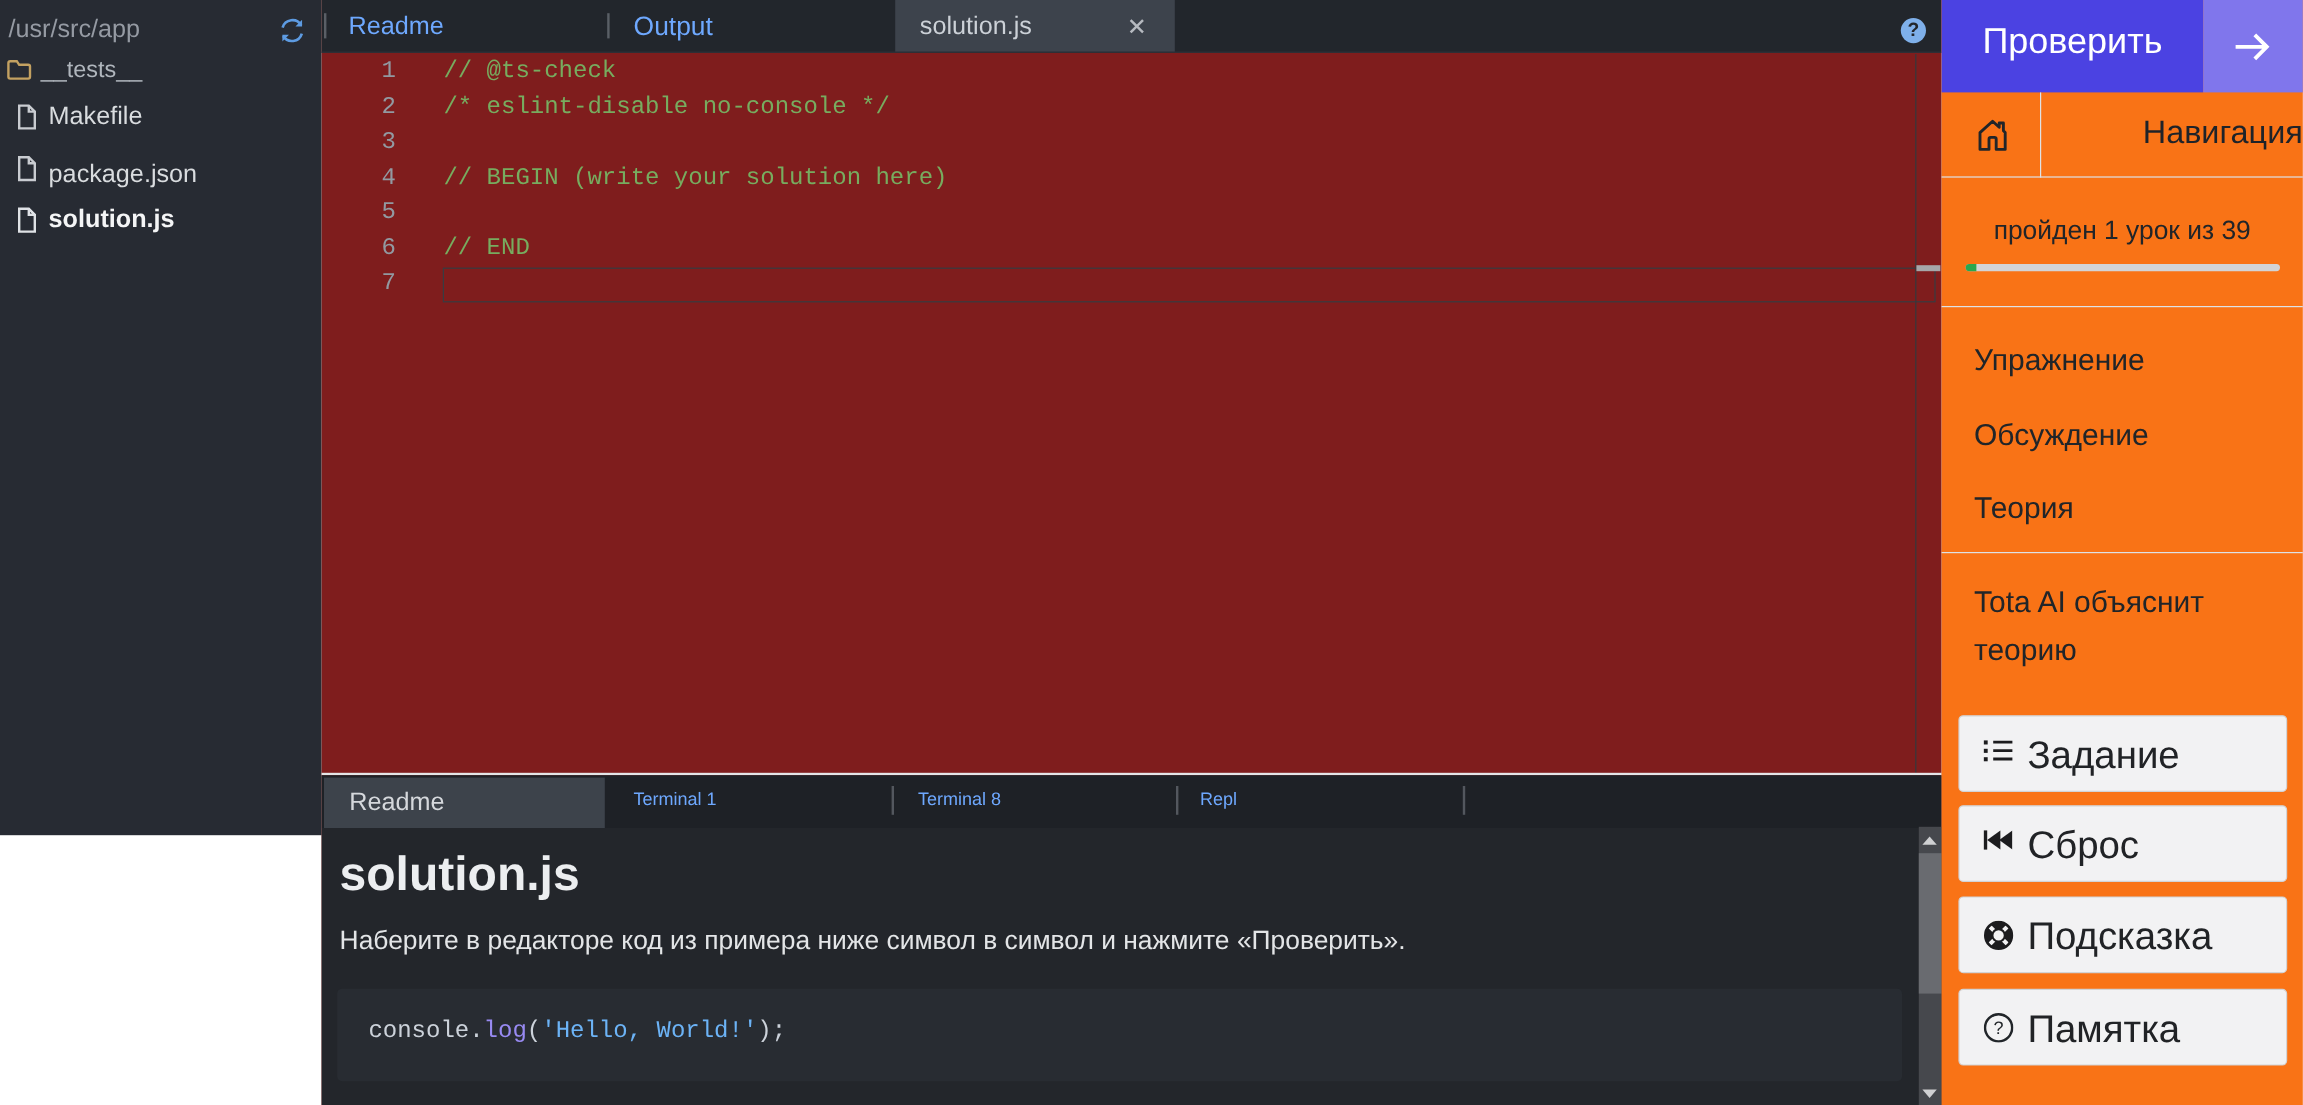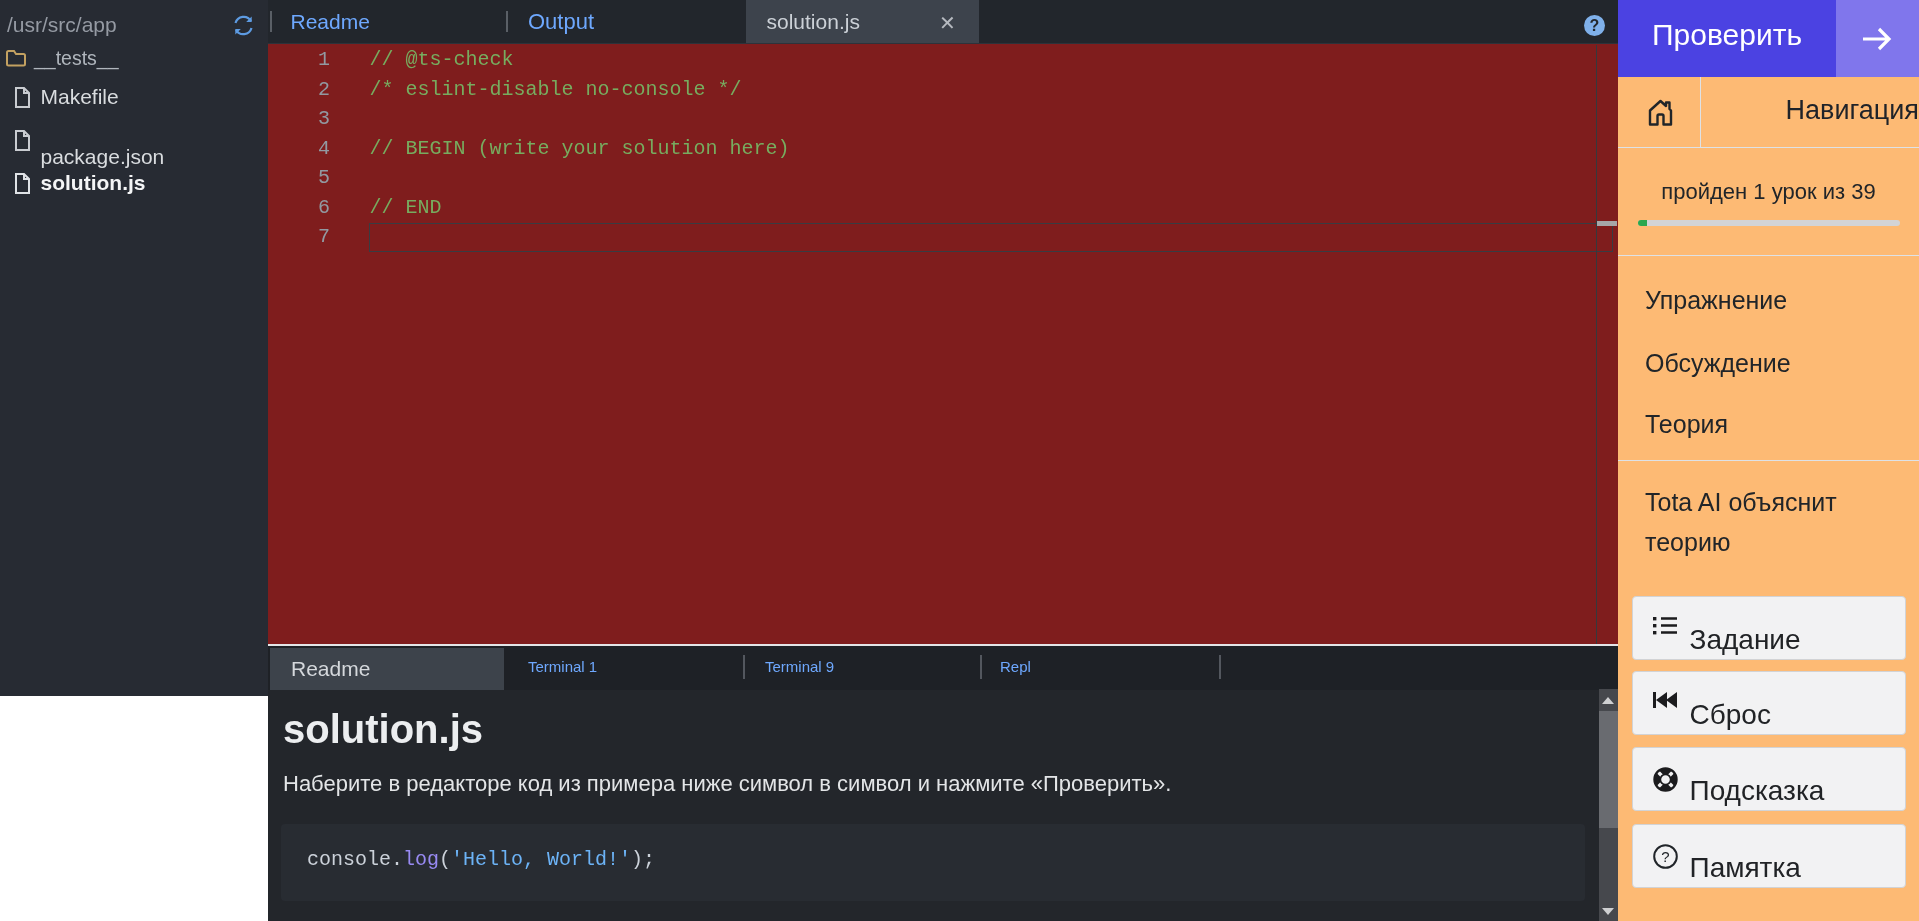--- a/index.html
+++ b/index.html
@@ -48,21 +48,21 @@
   .tok-fn { color:#988af2; }
   .tok-str { color:#6cb3f6; }
   
   #sbar { left:1330.5px; top:-1px; width:19px; height:232px; background:#46484d; }
   #sthumb { position:absolute; left:0; top:21.8px; width:19px; height:117.7px; background:#696b70; }
   .sarr { position:absolute; left:3.5px; width:0; height:0; border-left:6px solid transparent;
     border-right:6px solid transparent; }
   #sarrup { top:8px; border-bottom:7px solid #cfd0d2; }
   #sarrdn { bottom:6px; border-top:7px solid #cfd0d2; }
   
-  #rsb { left:1618px; top:0; width:301px; height:921px; background:#fdba74; color:#212529; }
+  #rsb { left:1618px; top:0; width:301px; height:921px; background:#f97316; color:#212529; }
   #checkbtn { position:absolute; left:0; top:0; width:218px; height:77px; background:#4b42e2;
     color:#fff; font-size:30px; text-align:center; line-height:69px; }
   #checkarr { position:absolute; left:218px; top:0; width:83px; height:77px; background:#8076ec; }
   #navrow { position:absolute; left:0; top:77px; width:301px; height:70.5px;
     border-bottom:1px solid #dee2e6; }
   #homecell { position:absolute; left:0; top:0; width:83px; height:70.5px;
     border-right:1px solid #dee2e6; }
   #navlbl { position:absolute; left:83px; top:0; width:218px; text-align:right;
     line-height:67px; font-size:27px; color:#1f2329; }
   #progtext { position:absolute; left:0; top:179px; width:301px; text-align:center;
@@ -70,21 +70,21 @@
   #progbar { position:absolute; left:20px; top:220px; width:262px; height:6.3px;
     border-radius:3.5px; background:#d3d4d6; }
   #progfill { position:absolute; left:0; top:0; width:9.4px; height:6.3px;
     border-radius:3.5px 0 0 3.5px; background:#2aa74f; }
   #progsec { position:absolute; left:0; top:147.5px; width:301px; height:108.5px;
     border-bottom:1px solid #dee2e6; }
   .rlink { position:absolute; left:27px; font-size:25px; color:#212529; white-space:nowrap; }
   #rdiv2 { position:absolute; left:0; top:460px; width:301px; height:1px; background:#dee2e6; }
   .rbtn { position:absolute; left:13.5px; width:274.5px; height:64px; background:#f2f2f3;
     border:1px solid #d2d3d5; border-radius:4px; }
-  .rbtn .txt { position:absolute; left:57px; top:12px; line-height:62px; font-size:28px; color:#212326; }
+  .rbtn .txt { position:absolute; left:57px; top:1px; line-height:62px; font-size:32px; color:#212326; }
   .rbtn svg { position:absolute; left:20px; top:50%; margin-top:-12px; }
 </style>
 </head>
 <body>
 <div class="abs" id="lsb">
   <div class="abs" id="path">/usr/src/app</div>
   <svg class="abs" style="left:232px;top:14px" width="23" height="23" viewBox="0 0 23 23">
     <g fill="none" stroke="#5d9be2" stroke-width="2.2">
       <path d="M3.5 9 A 8.5 8.5 0 0 1 19 7"></path>
       <path d="M19.5 14 A 8.5 8.5 0 0 1 4 16"></path>
@@ -103,21 +103,21 @@
       <path d="M2 2 L10 2 L15 7 L15 21 L2 21 Z" fill="none" stroke="#c9ccd1" stroke-width="2"></path>
       <path d="M10 2 L10 7 L15 7" fill="none" stroke="#c9ccd1" stroke-width="2"></path>
     </svg>
     <div class="tlabel" style="left:40.5px;top:3px">Makefile</div>
   </div>
   <div class="trow" style="top:124.5px">
     <svg class="ticon" style="left:14px;top:4px" width="17" height="23" viewBox="0 0 17 23">
       <path d="M2 2 L10 2 L15 7 L15 21 L2 21 Z" fill="none" stroke="#c9ccd1" stroke-width="2"></path>
       <path d="M10 2 L10 7 L15 7" fill="none" stroke="#c9ccd1" stroke-width="2"></path>
     </svg>
-    <div class="tlabel" style="left:40.5px;top:20px">package.json</div>
+    <div class="tlabel" style="left:40.5px;top:9px">package.json</div>
   </div>
   <div class="trow" style="top:167.5px">
     <svg class="ticon" style="left:14px;top:4px" width="17" height="23" viewBox="0 0 17 23">
       <path d="M2 2 L10 2 L15 7 L15 21 L2 21 Z" fill="none" stroke="#dfe2e6" stroke-width="2"></path>
       <path d="M10 2 L10 7 L15 7" fill="none" stroke="#dfe2e6" stroke-width="2"></path>
     </svg>
     <div class="tlabel" style="left:40.5px;top:3px;color:#f4f5f6;font-weight:bold">solution.js</div>
   </div>
 </div>
 
@@ -162,21 +162,21 @@
     <div class="abs" id="curline" style="top:177.5px"></div>
     <div class="abs" id="oruler"></div>
     <div class="abs" id="omark" style="top:176px"></div>
   </div>
   <div class="abs" id="hdiv"></div>
   <div class="abs" id="btabbar">
     <div id="bact">
         <div class="lbl">Readme</div>
       </div>
     <div class="btab" style="left:260px">Terminal 1</div>
-    <div class="btab" style="left:497px">Terminal 9</div>
+    <div class="btab" style="left:497px">Terminal 8</div>
     <div class="btab" style="left:732px">Repl</div>
     <div class="bsep" style="left:475px"></div>
     <div class="bsep" style="left:712px"></div>
     <div class="bsep" style="left:951px"></div>
   </div>
   <div class="abs" id="bcontent">
     <div class="abs" id="bheading">solution.js</div>
     <div class="abs" id="bpara">Наберите в редакторе код из примера ниже символ в символ и нажмите «Проверить».</div>
     <div class="abs" id="bcode">
       <div id="bcodeline">console.<span class="tok-fn">log</span>(<span class="tok-str">'Hello, World!'</span>);</div>

